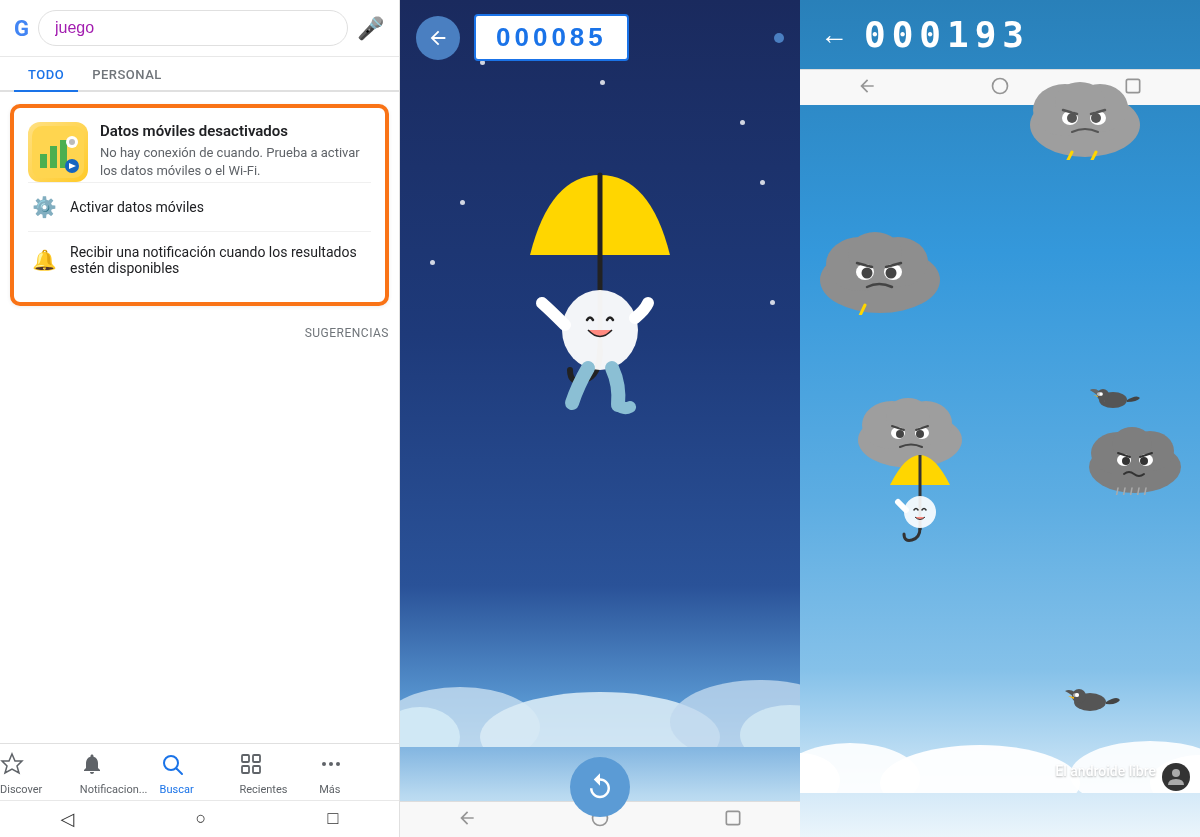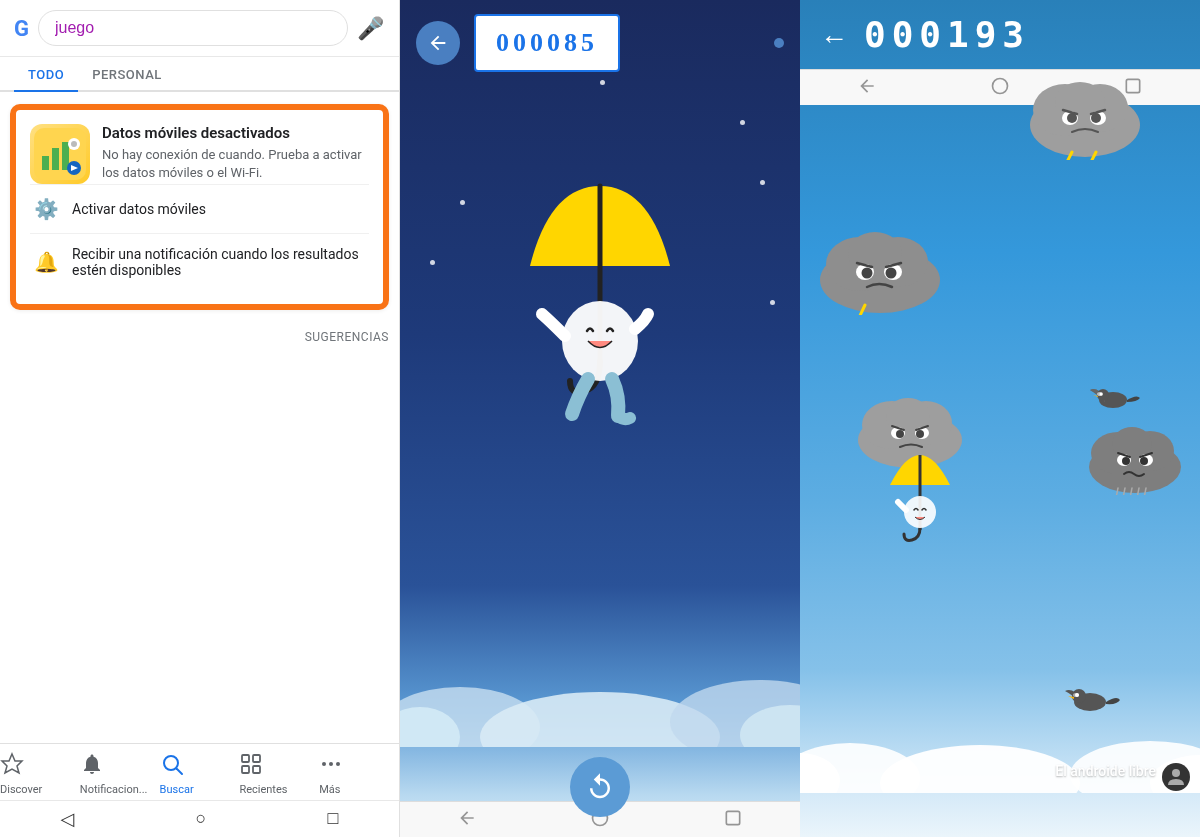--- a/index.html
+++ b/index.html
@@ -73,21 +73,21 @@
     }
 
     .tab.active {
       color: #1a73e8;
       border-bottom: 2px solid #1a73e8;
       text-align: center;
     }
 
     .card {
       margin: 12px 10px;
-      border: 6px solid #f97316;
+      border: 4px solid #f97316;
       border-radius: 10px;
       padding: 14px;
       background: #fff;
       box-shadow: 0 1px 4px rgba(0,0,0,0.07);
     }
 
     .card-header {
       display: flex;
       align-items: flex-start;
       gap: 12px;
@@ -233,27 +233,27 @@
       justify-content: center;
       cursor: pointer;
       font-size: 22px;
       color: #fff;
       flex-shrink: 0;
     }
 
     .score-display {
       background: #fff;
       border-radius: 4px;
-      padding: 12px 20px;
+      padding: 6px 20px;
       font-size: 26px;
       font-weight: bold;
       color: #1a73e8;
       letter-spacing: 4px;
       border: 2px solid #1a73e8;
-      font-family: Liberation Serif, serif;
+      font-family: Liberation Sans, sans-serif;
     }
 
     .game-content {
       flex: 1;
       position: relative;
       display: flex;
       flex-direction: column;
       align-items: center;
     }
 

